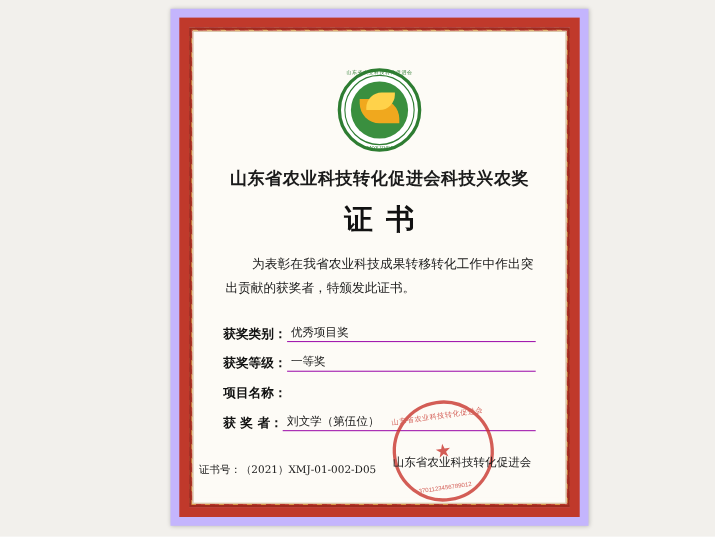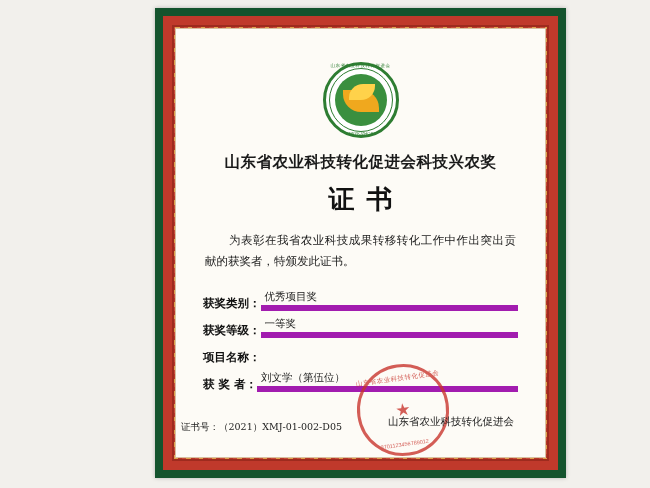--- a/index.html
+++ b/index.html
@@ -19,23 +19,23 @@
     width: 650px;
     height: 488px;
     background: #f2f0ec;
   }
 
   
   .certificate {
     position: absolute;
     left: 155px;
     top: 8px;
-    width: 411px;
+    width: 380px;
     height: 470px;
-    background: #14532d;
+    background: #c4b5fd;
     box-shadow: 0 0 4px rgba(0,0,0,0.25);
   }
 
   
   .border-outer {
     position: absolute;
     left: 8px;
     top: 8px;
     right: 8px;
     bottom: 8px;
@@ -211,21 +211,21 @@
     font-weight: bold;
     color: #111111;
     white-space: nowrap;
     flex: 0 0 auto;
   }
   .field-value {
     flex: 1 1 auto;
     font-family: "DejaVu Serif", serif;
     font-size: 10.5px;
     color: #1a1a1a;
-    border-bottom: 6px solid #a21caf;
+    border-bottom: 1px solid #a21caf;
     padding: 0 2px 1px 4px;
     white-space: nowrap;
     overflow: hidden;
   }
   .field-value.small {
     font-size: 8.5px;
   }
 
   
   .seal {

